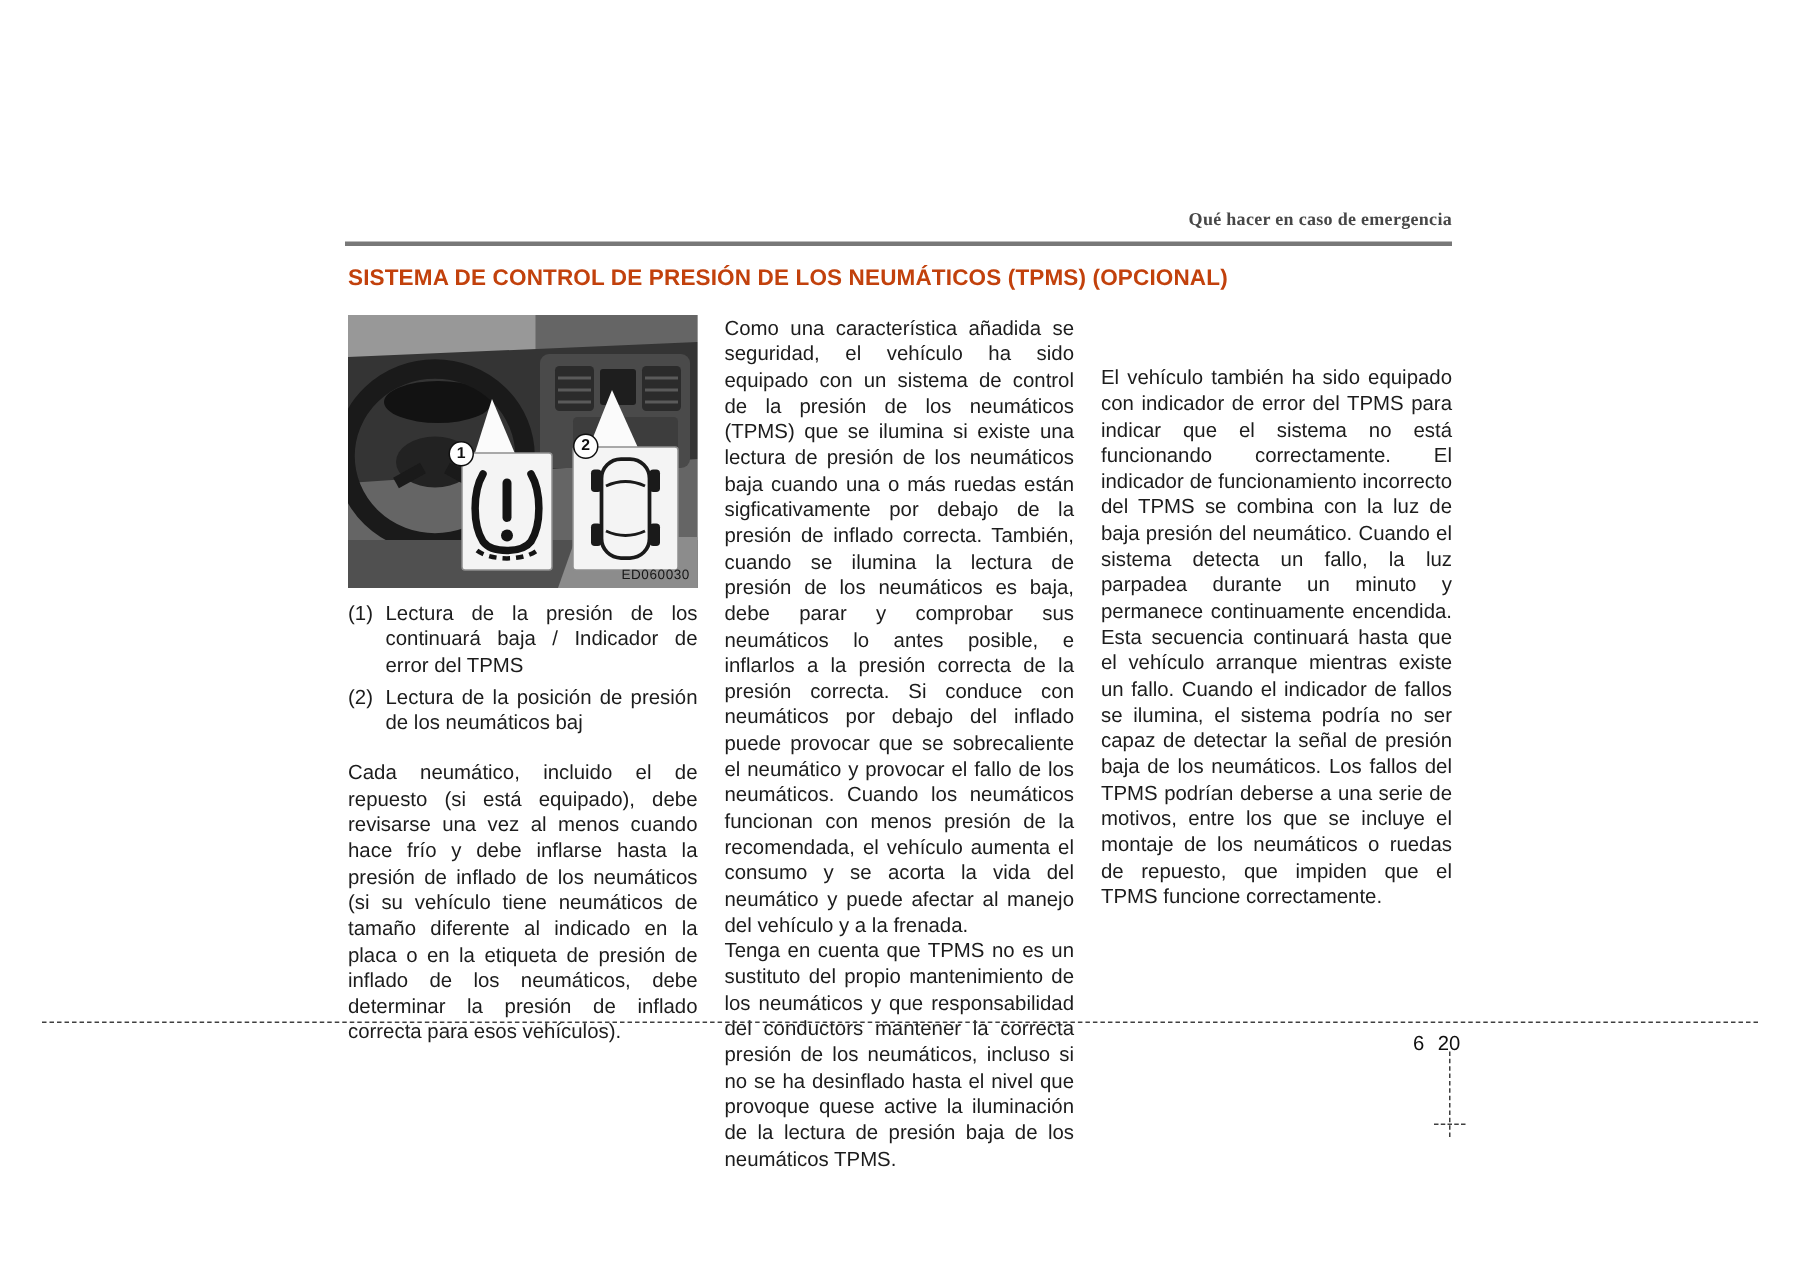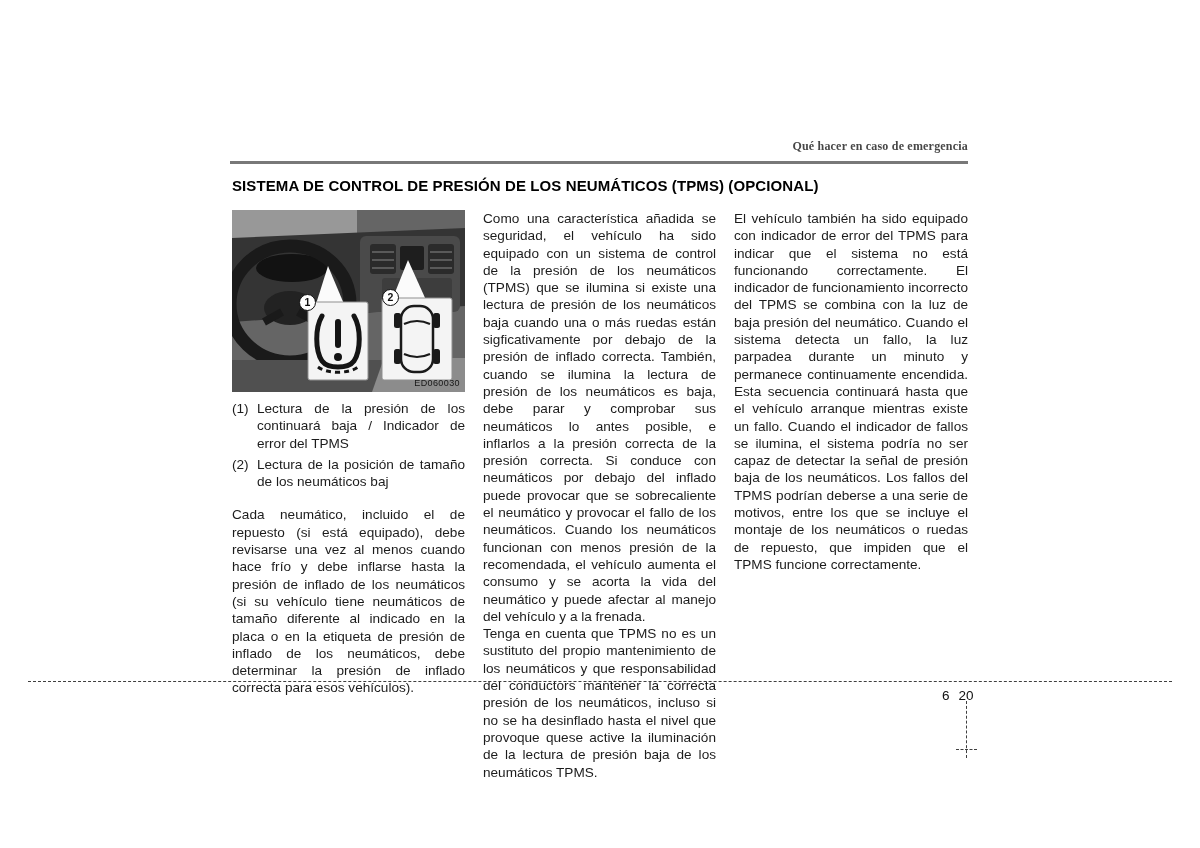--- a/index.html
+++ b/index.html
@@ -4,26 +4,26 @@
 <style>
   * { margin:0; padding:0; box-sizing:border-box; }
   html,body { width:1200px; height:848px; background:#ffffff; }
   body { position:relative; font-family:"Liberation Sans", sans-serif; color:#1b1b1b; overflow:hidden; }
 
   .running-header { position:absolute; top:139px; left:560px; width:408px; text-align:right;
     font-family:"Liberation Serif", serif; font-size:12px; font-weight:700; color:#474747; letter-spacing:0.2px; }
   .header-rule { position:absolute; top:161px; left:230px; width:738px; height:3px; background:#787878; }
 
   .doc-title { position:absolute; top:177px; left:232px; width:745px; font-size:15px; font-weight:700;
-    color:#000000; letter-spacing:0.1px; }
+    color:#c2410c; letter-spacing:0.1px; }
 
   .col { position:absolute; top:210px; font-size:13.6px; line-height:17.3px; text-align:justify; color:#1c1c1c; }
   .col-left  { left:232px; width:233px; }
   .col-mid   { left:483px; width:233px; }
-  .col-right { left:734px; width:234px; }
+  .col-right { left:734px; width:234px;margin-top:33px; }
 
   .figure { position:relative; width:233px; height:182px; margin-bottom:8px; background:#5c5c5c; }
   .figure svg { display:block; }
   .callout { position:absolute; width:17px; height:17px; border-radius:50%; background:#ffffff;
     border:1.3px solid #101010; font-size:10.5px; font-weight:700; color:#101010;
     display:flex; align-items:center; justify-content:center; line-height:1; }
   .callout-1 { left:67px; top:84px; }
   .callout-2 { left:150px; top:79px; }
   .figure-code { position:absolute; right:5px; bottom:0; font-size:9px; letter-spacing:0.4px; color:#161616; }
 
@@ -106,21 +106,21 @@
     <div class="callout callout-2">2</div>
     <div class="figure-code">ED060030</div>
   </div>
 
   <div class="caption-item">
     <span class="caption-marker">(1)</span>
     <span class="caption-text">Lectura de la presión de los continuará baja / Indicador de error del TPMS</span>
   </div>
   <div class="caption-item">
     <span class="caption-marker">(2)</span>
-    <span class="caption-text">Lectura de la posición de tamaño de los neumáticos baj</span>
+    <span class="caption-text">Lectura de la posición de presión de los neumáticos baj</span>
   </div>
 
   <p class="left-para">Cada neumático, incluido el de repuesto (si está equipado), debe revisarse una vez al menos cuando hace frío y debe inflarse hasta la presión de inflado de los neumáticos (si su vehículo tiene neumáticos de tamaño diferente al indicado en la placa o en la etiqueta de presión de inflado de los neumáticos, debe determinar la presión de inflado correcta para esos vehículos).</p>
 </div>
 
 <div class="col col-mid">
   <p class="para-gap-lg">Como una característica añadida se seguridad, el vehículo ha sido equipado con un sistema de control de la presión de los neumáticos (TPMS) que se ilumina si existe una lectura de presión de los neumáticos baja cuando una o más ruedas están sigficativamente por debajo de la presión de inflado correcta. También, cuando se ilumina la lectura de presión de los neumáticos es baja, debe parar y comprobar sus neumáticos lo antes posible, e inflarlos a la presión correcta de la presión correcta. Si conduce con neumáticos por debajo del inflado puede provocar que se sobrecaliente el neumático y provocar el fallo de los neumáticos. Cuando los neumáticos funcionan con menos presión de la recomendada, el vehículo aumenta el consumo y se acorta la vida del neumático y puede afectar al manejo del vehículo y a la frenada.</p>
   <p>Tenga en cuenta que TPMS no es un sustituto del propio mantenimiento de los neumáticos y que responsabilidad del conductors mantener la correcta presión de los neumáticos, incluso si no se ha desinflado hasta el nivel que provoque quese active la iluminación de la lectura de presión baja de los neumáticos TPMS.</p>
 </div>
 

